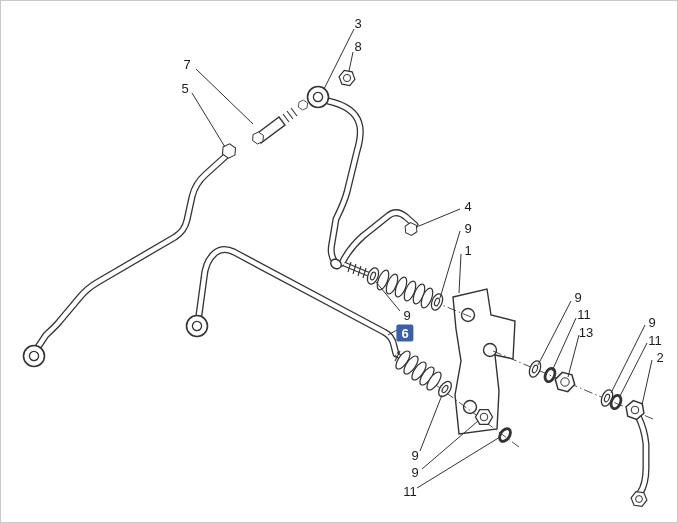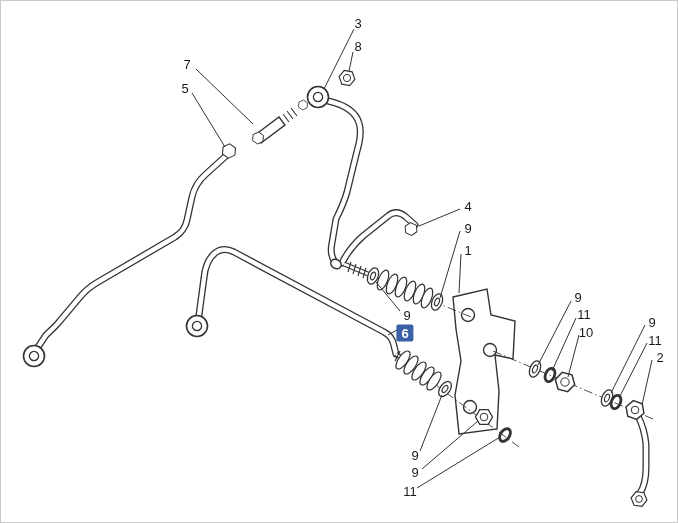--- a/index.html
+++ b/index.html
@@ -197,20 +197,20 @@
   <span class="callout" style="left:357px;top:45px">8</span>
   <span class="callout" style="left:186px;top:63px">7</span>
   <span class="callout" style="left:184px;top:87px">5</span>
   <span class="callout" style="left:467px;top:205px">4</span>
   <span class="callout" style="left:467px;top:227px">9</span>
   <span class="callout" style="left:467px;top:249px">1</span>
   <span class="callout" style="left:406px;top:314px">9</span>
   <span class="callout highlighted" style="left:404px;top:332px">6</span>
   <span class="callout" style="left:577px;top:296px">9</span>
   <span class="callout" style="left:583px;top:313px">11</span>
-  <span class="callout" style="left:585px;top:331px">10</span>
+  <span class="callout" style="left:585px;top:331px">13</span>
   <span class="callout" style="left:651px;top:321px">9</span>
   <span class="callout" style="left:654px;top:339px">11</span>
   <span class="callout" style="left:659px;top:356px">2</span>
   <span class="callout" style="left:414px;top:454px">9</span>
   <span class="callout" style="left:414px;top:471px">9</span>
   <span class="callout" style="left:409px;top:490px">11</span>
 </div>
 
 </body></html>

